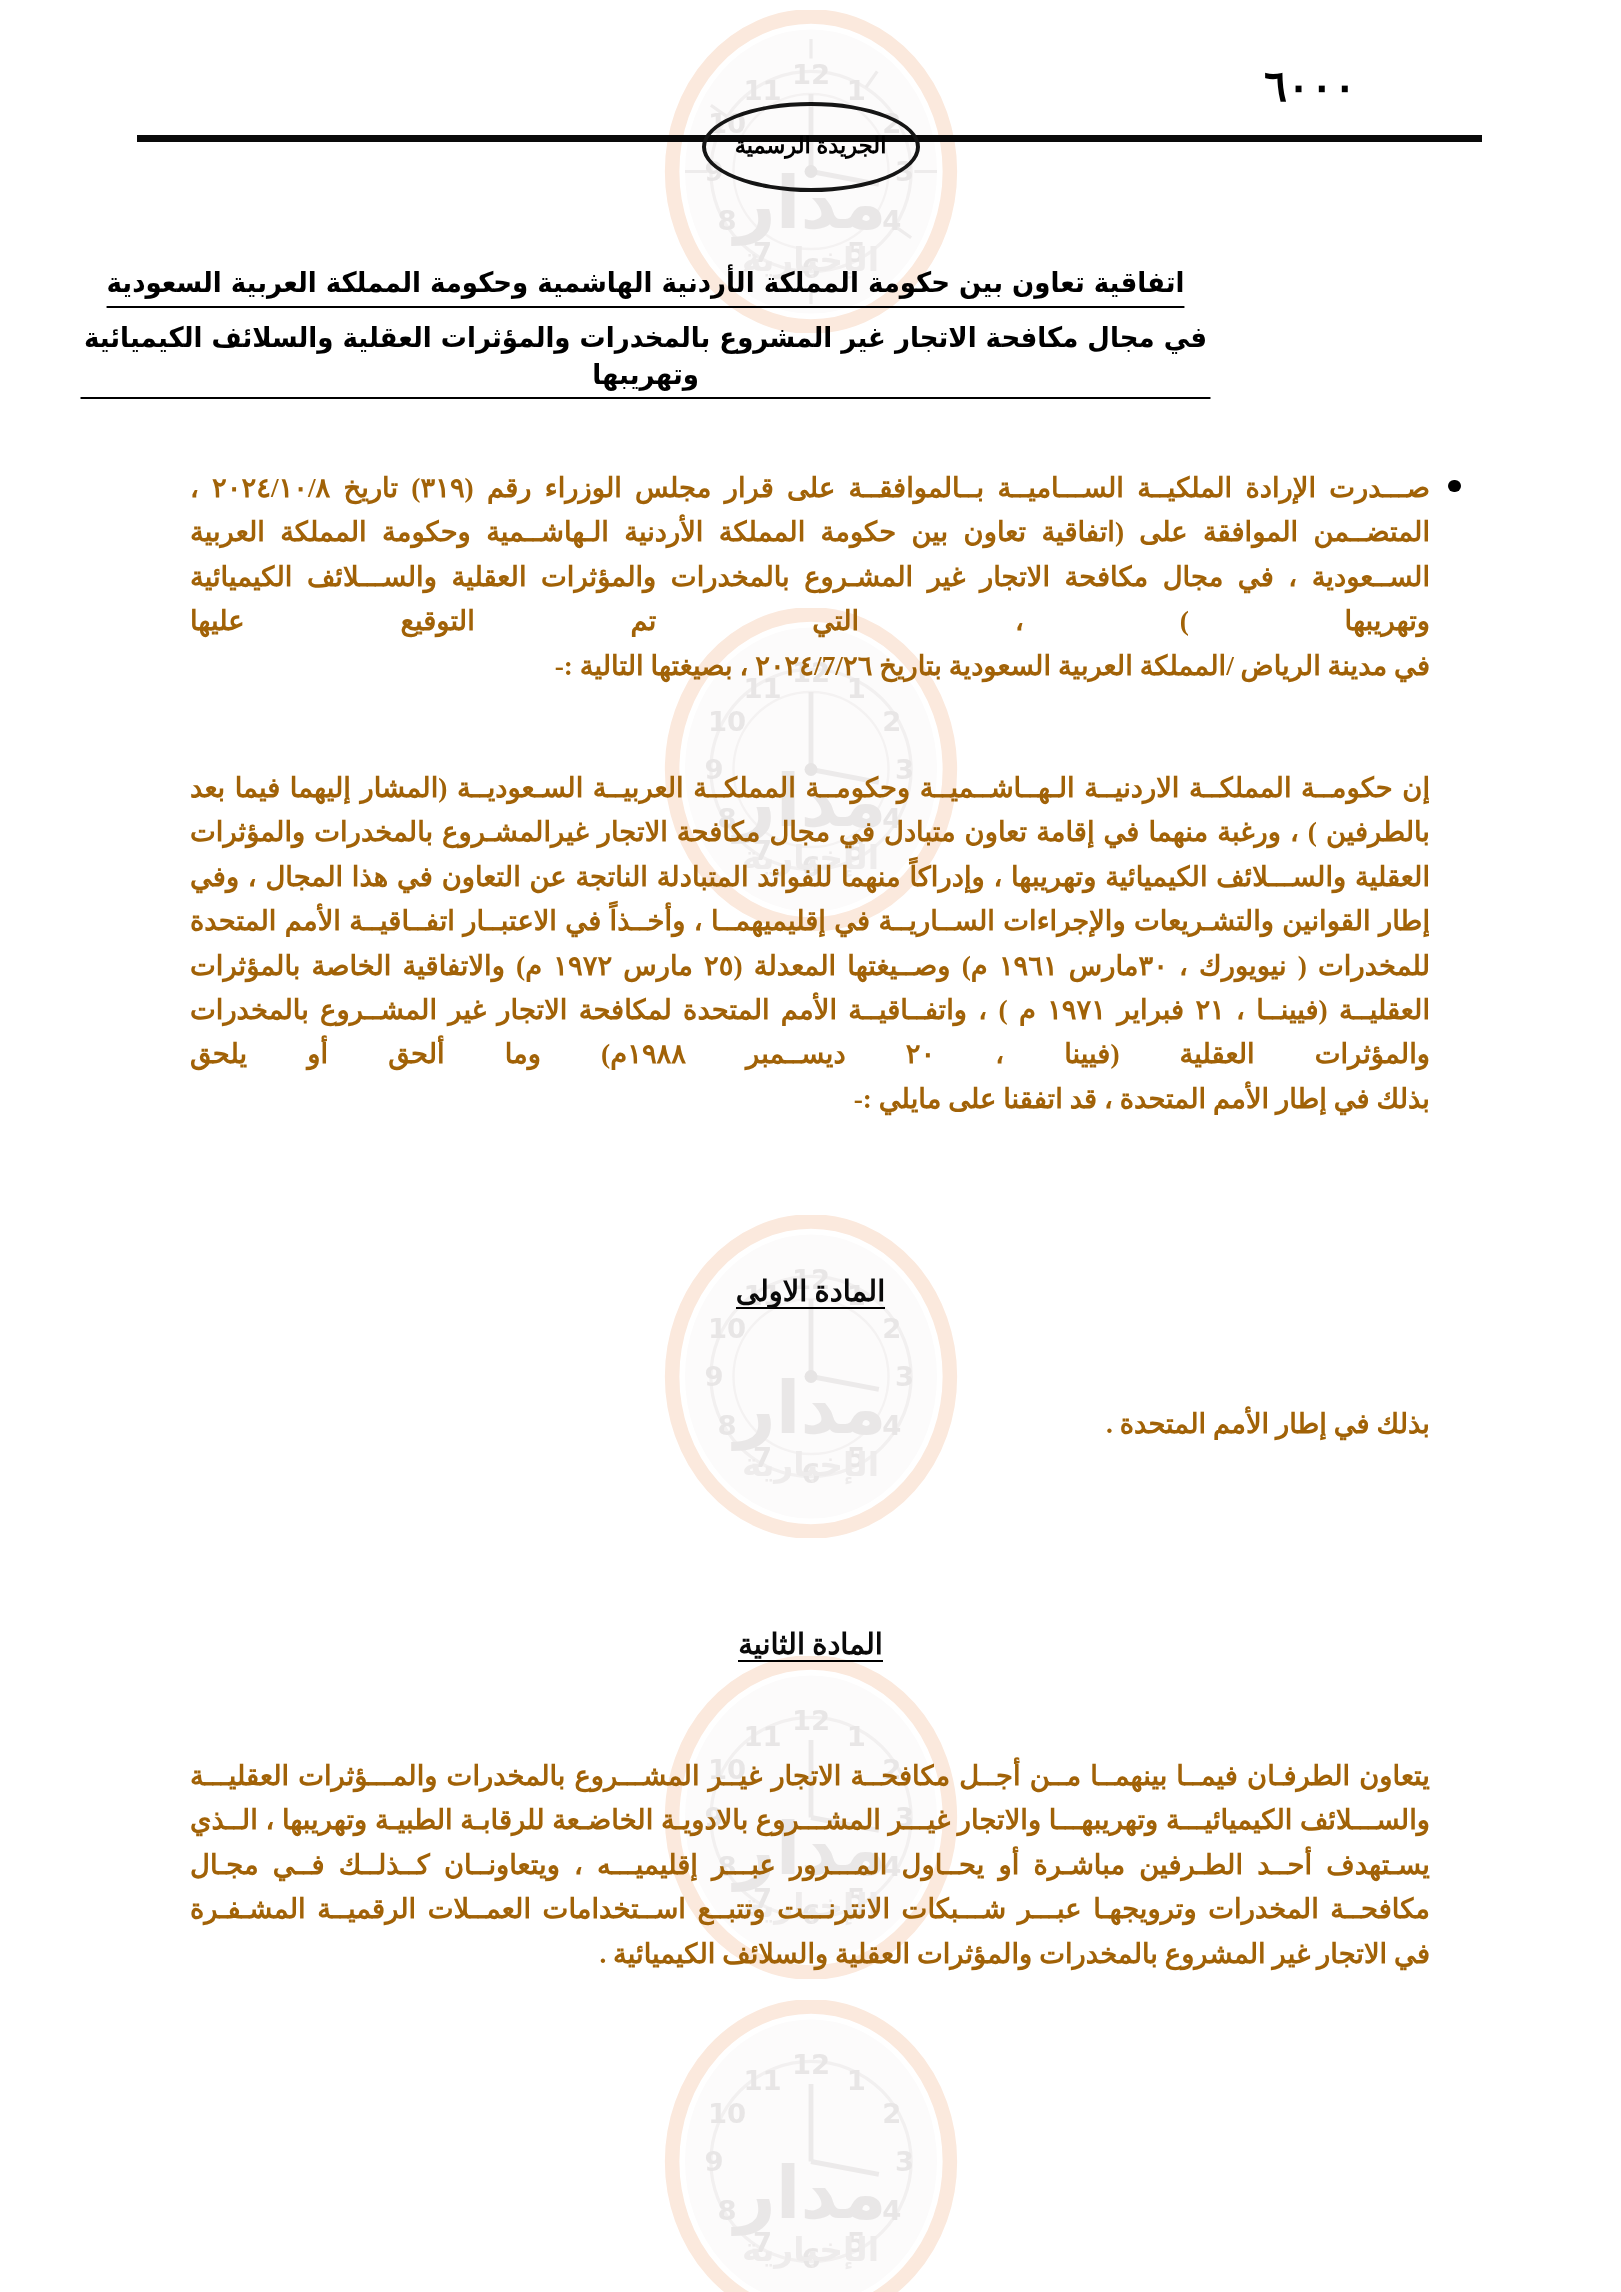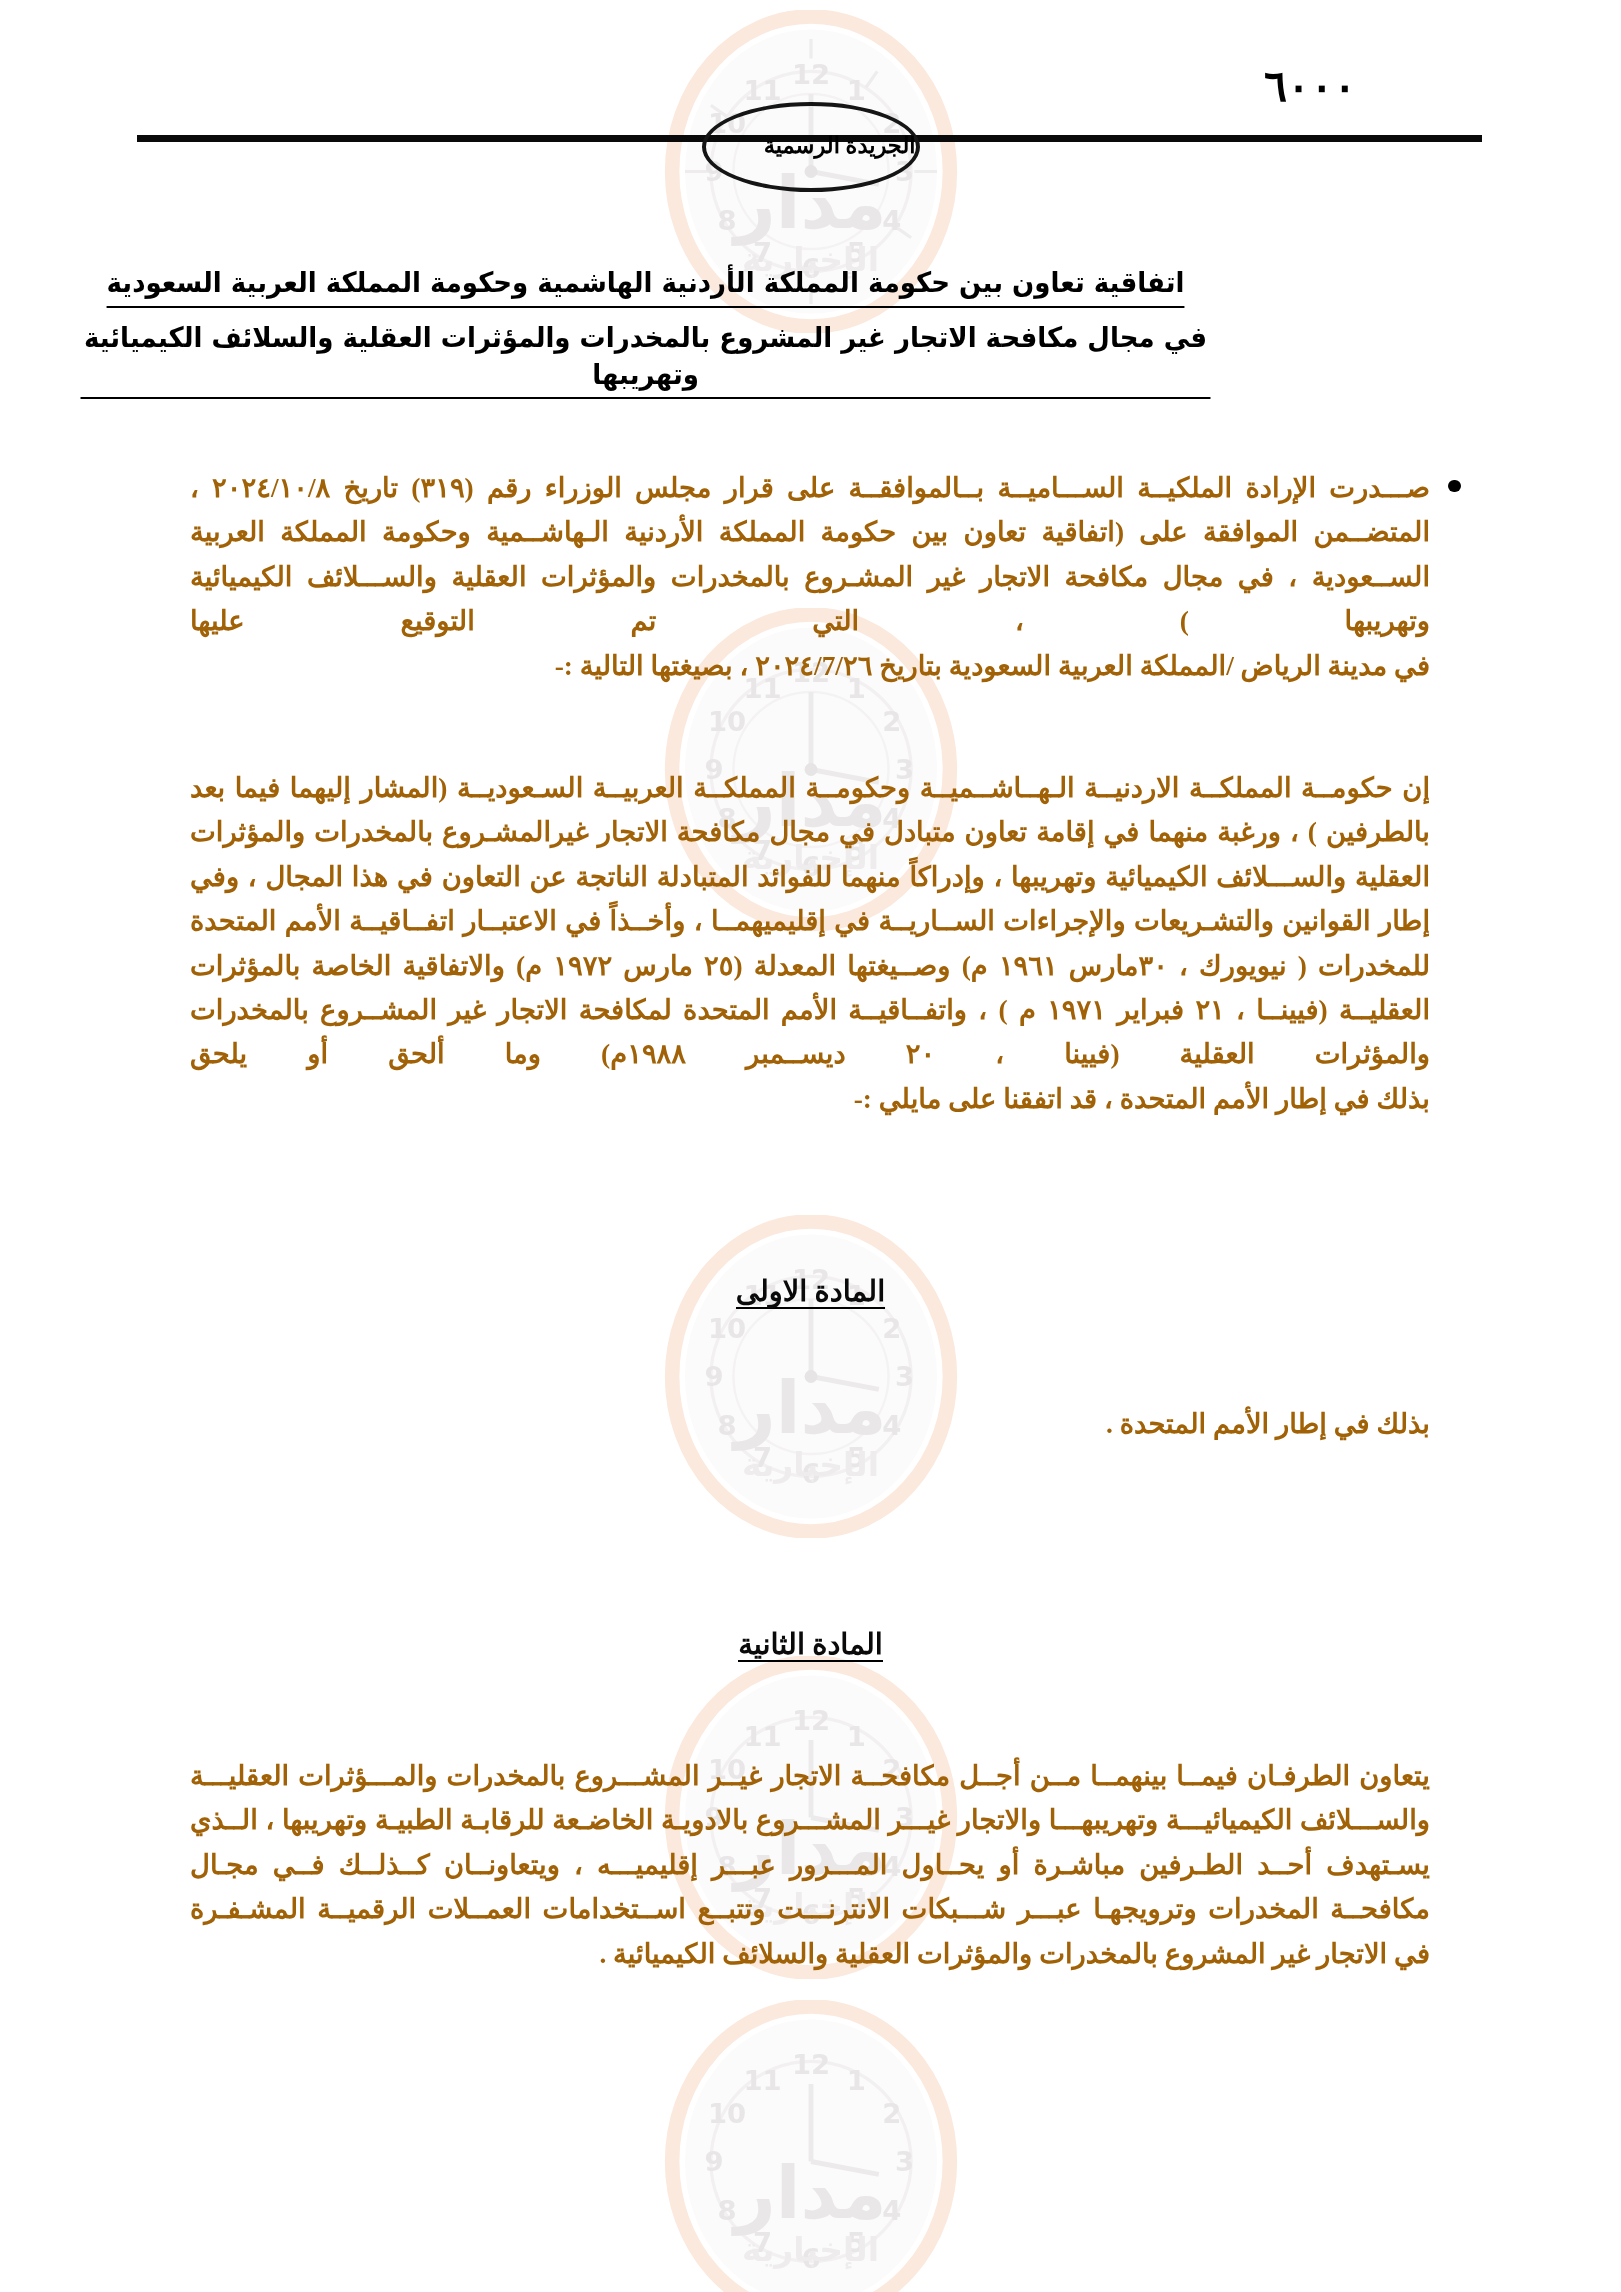--- a/index.html
+++ b/index.html
@@ -107,21 +107,21 @@
     top: -27.4px;
     left: 50%;
     transform: translateX(-50%);
     width: 210px;
     height: 82px;
     border: 4.9px solid #151515;
     border-radius: 50%;
     background: transparent;
     display: flex;
     align-items: center;
-    justify-content: flex-start;
+    justify-content: center;
   }
   .header-ellipse-label {
     font-family: "Liberation Serif", serif;
     font-weight: bold;
     font-size: 22.5px;
     color: #000;
     white-space: nowrap;
     margin-top: -2px;
   }
 

